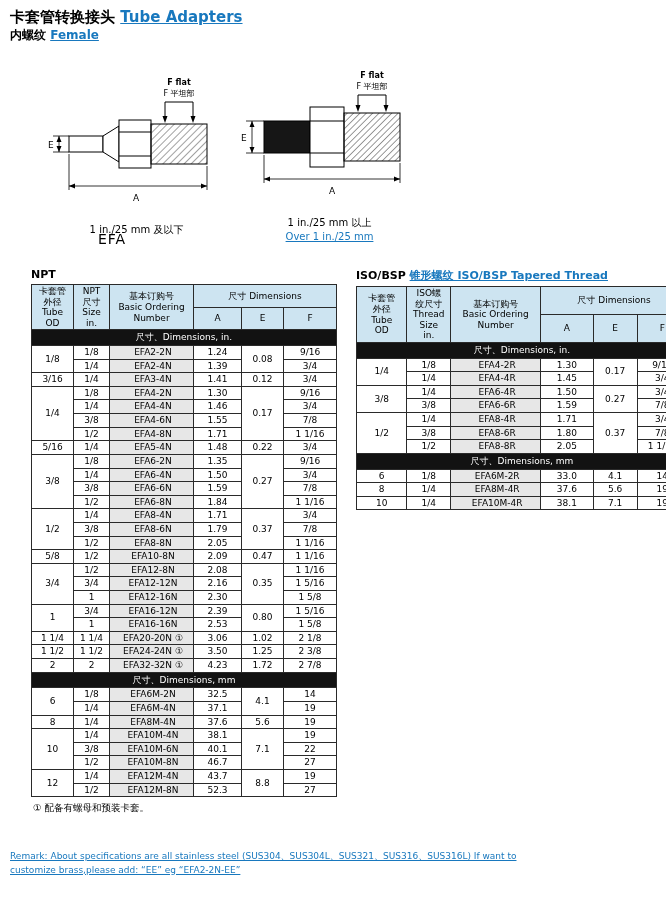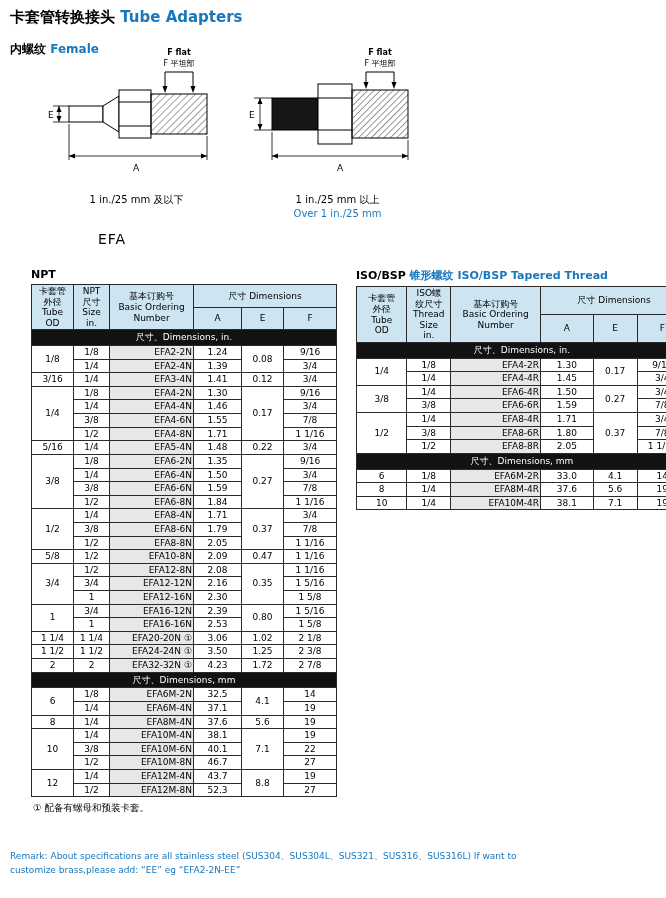--- a/index.html
+++ b/index.html
@@ -7,45 +7,45 @@
     --head-bg:#cde4f1;
     --bar-bg:#121212;
     --ord-bg:#e7e7e7;
   }
   *{margin:0;padding:0;box-sizing:border-box;}
   html,body{background:#fff;}
   body{
     width:666px;height:898px;position:relative;overflow:hidden;
     font-family:"DejaVu Sans","Liberation Sans",sans-serif;color:#000;
   }
-  .blue{color:var(--accent);}
+  .blue{color:var(--accent);text-decoration:underline;}
   
   .hdr{position:absolute;left:10px;top:8px;}
   .hdr .t1{font-size:15px;font-weight:bold;}
   .hdr .t1 .en{font-size:15px;}
-  .hdr .t2{font-size:12px;font-weight:bold;margin-top:14px;}
+  .hdr .t2{font-size:12px;font-weight:bold;}
   
-  .figwrap{position:absolute;top:44px;left:44px;display:flex;gap:16px;}
+  .figwrap{position:absolute;top:67px;left:44px;display:flex;gap:8px;align-items:center;}
   figure{width:185px;text-align:center;}
   .fig-caption{font-size:10px;line-height:1.35;margin-top:5px;}
   .fig-caption .cap-en{display:block;}
   .model{position:absolute;left:98px;top:231px;font-size:14px;letter-spacing:1px;}
   
   .tcol{position:absolute;top:268px;}
   .tcol.left{left:6px;width:307px;padding-left:25px;}
   .tcol.right{left:356px;width:332px;}
   .ttitle{font-size:11px;font-weight:bold;margin-bottom:3px;}
   table.spec{border-collapse:collapse;table-layout:fixed;width:100%;}
   table.spec th,table.spec td{
     border:1px solid #2a2a2a;text-align:center;font-size:9px;
     padding:1px 1px;line-height:1.18;overflow:hidden;
   }
   table.spec thead th{background:var(--head-bg);font-weight:normal;}
   table.spec td.bar{background:var(--bar-bg);color:#fff;padding:2px 1px;}
-  table.spec td.ord{background:var(--ord-bg);text-align:right;padding-left:4px;}
+  table.spec td.ord{background:var(--ord-bg);text-align:center;padding-left:4px;}
   
   .footnote{margin-top:4px;font-size:9.5px;line-height:1.4;padding-left:2px;}
   .remark{position:absolute;left:10px;top:850px;width:650px;font-size:9px;line-height:1.5;}
   
   svg text{font-family:"DejaVu Sans","Liberation Sans",sans-serif;}
 </style>
 </head>
 <body>
 
 <div class="hdr">

